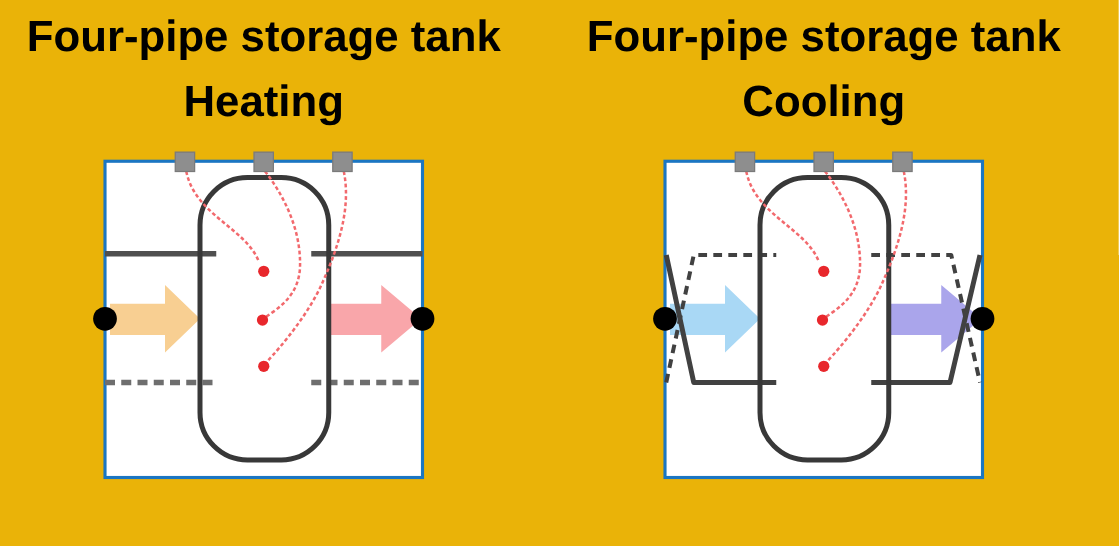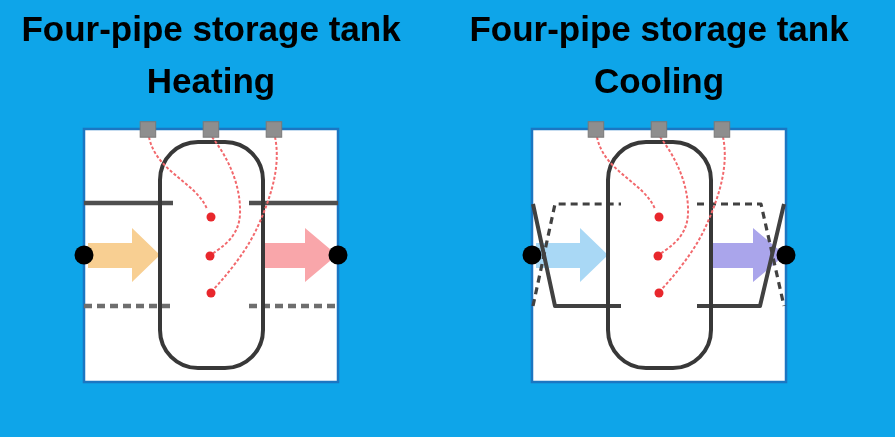--- a/index.html
+++ b/index.html
@@ -2,21 +2,21 @@
 <html><head>
 <meta charset="utf-8">
 <style>
   html, body { margin: 0; padding: 0; }
   body {
     width: 895px; height: 437px;
     background: #ffffff;
     font-family: "Liberation Sans", sans-serif;
     overflow: hidden;
   }
-  .stage { position: relative; width: 895px; height: 437px; background:#0ea5e9; }
+  .stage { position: relative; width: 895px; height: 437px; background:#eab308; }
   svg { position: absolute; left: 0; top: 0; display:block; }
   text.panel-title {
     font-family: "Liberation Sans", sans-serif;
     font-weight: bold;
     font-size: 35px;
     fill: #000000;
   }
 </style>
 </head>
 <body style="background: rgb(255, 255, 255);">

